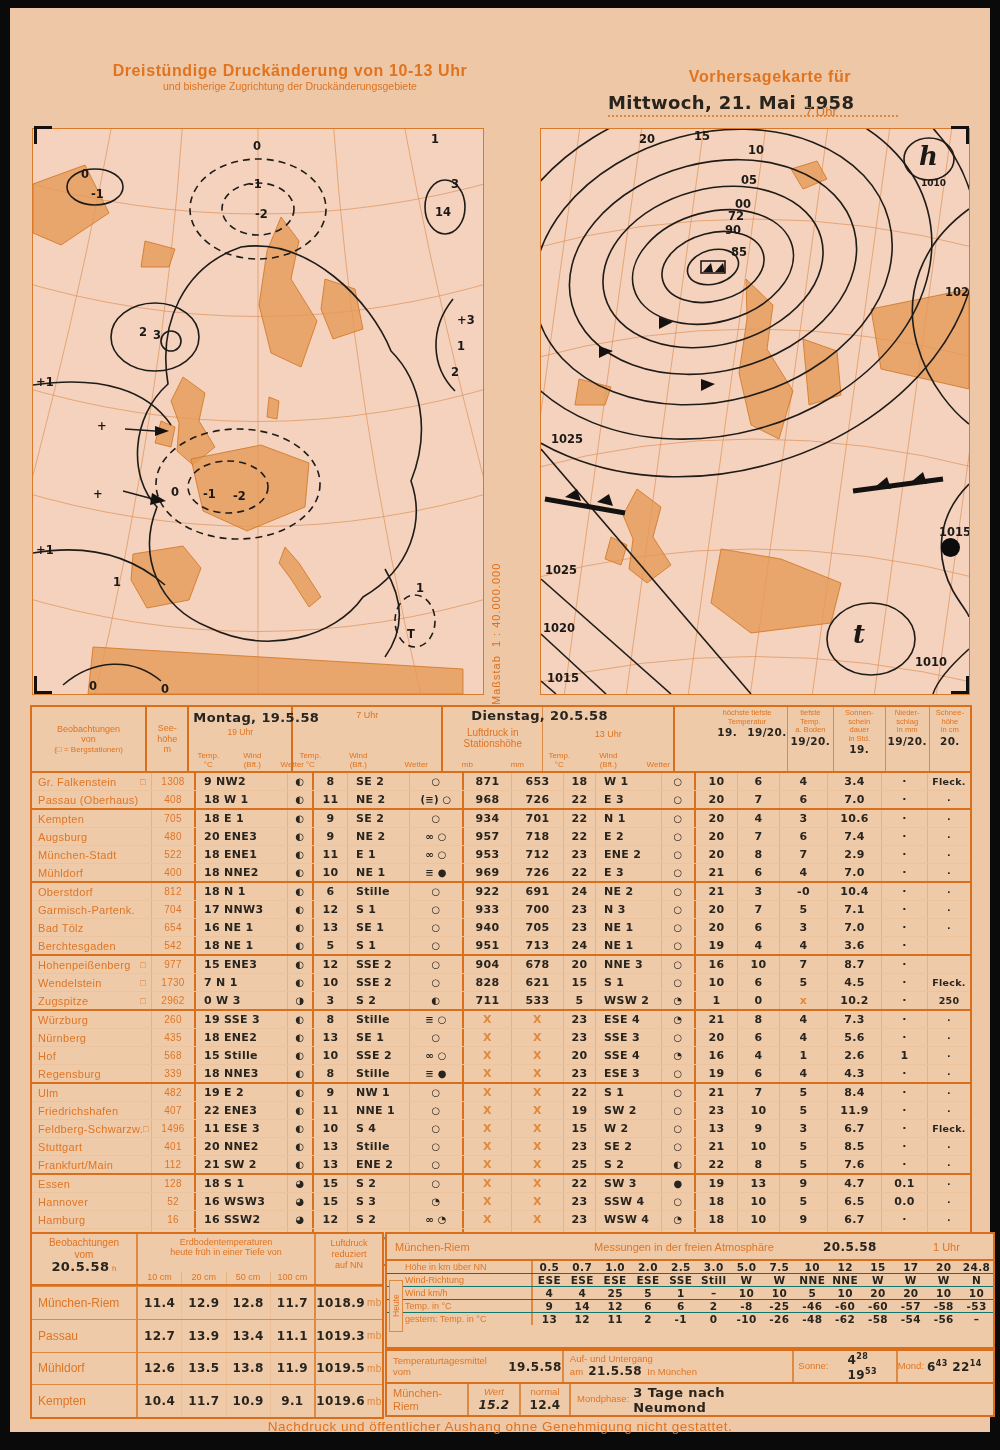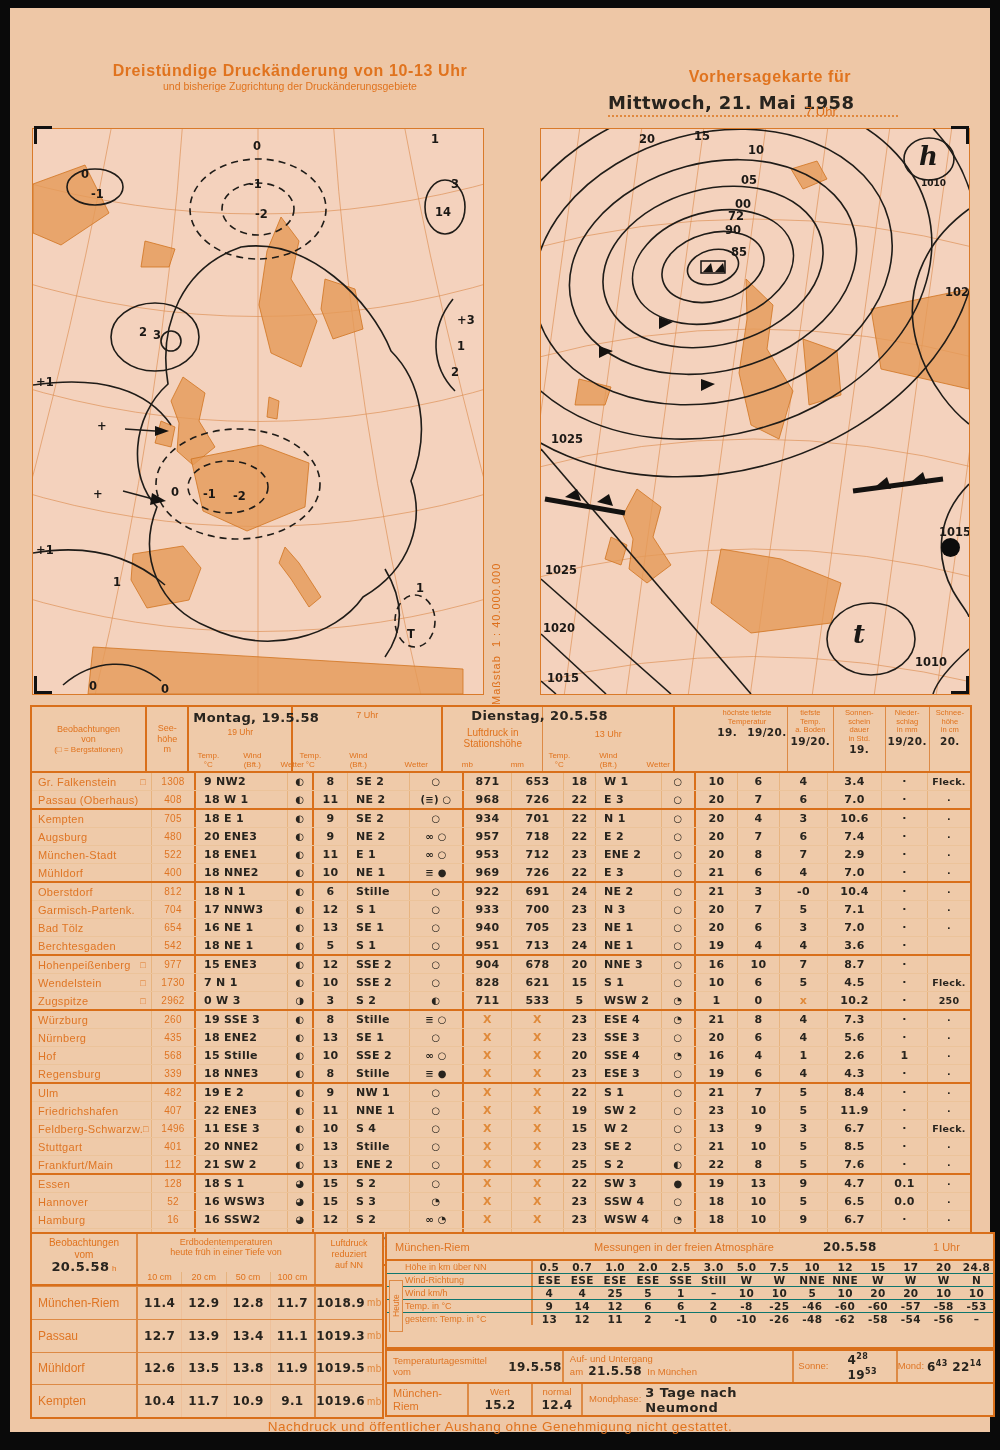--- a/index.html
+++ b/index.html
@@ -1197,21 +1197,21 @@
     <span class="hw times">
       <span>6</span><sup>43</sup>
       <span>22</span><sup>14</sup>
     </span>
   </div>
 </div>
 <div class="rowB">
   <div style="width:82px;padding-left:6px;">
       <span class="lab-or" style="font-size:11px;">München-Riem</span>
     </div>
-  <div style="width:64px;flex-direction:column;justify-content:center;">
+  <div style="width:52px;flex-direction:column;justify-content:center;font-style:italic;">
     <span class="lab-or">Wert</span>
     <span class="hw" style="font-size:12px;">15.2</span>
   </div>
   <div style="width:50px;flex-direction:column;justify-content:center;">
     <span class="lab-or">normal</span>
     <span class="hw" style="font-size:12px;">12.4</span>
   </div>
   <div style="width:174px;padding-left:6px;gap:4px;">
     <span class="lab-or">Mondphase:</span>
     <span class="hw" style="font-size:13px;">3 Tage nach Neumond</span>

